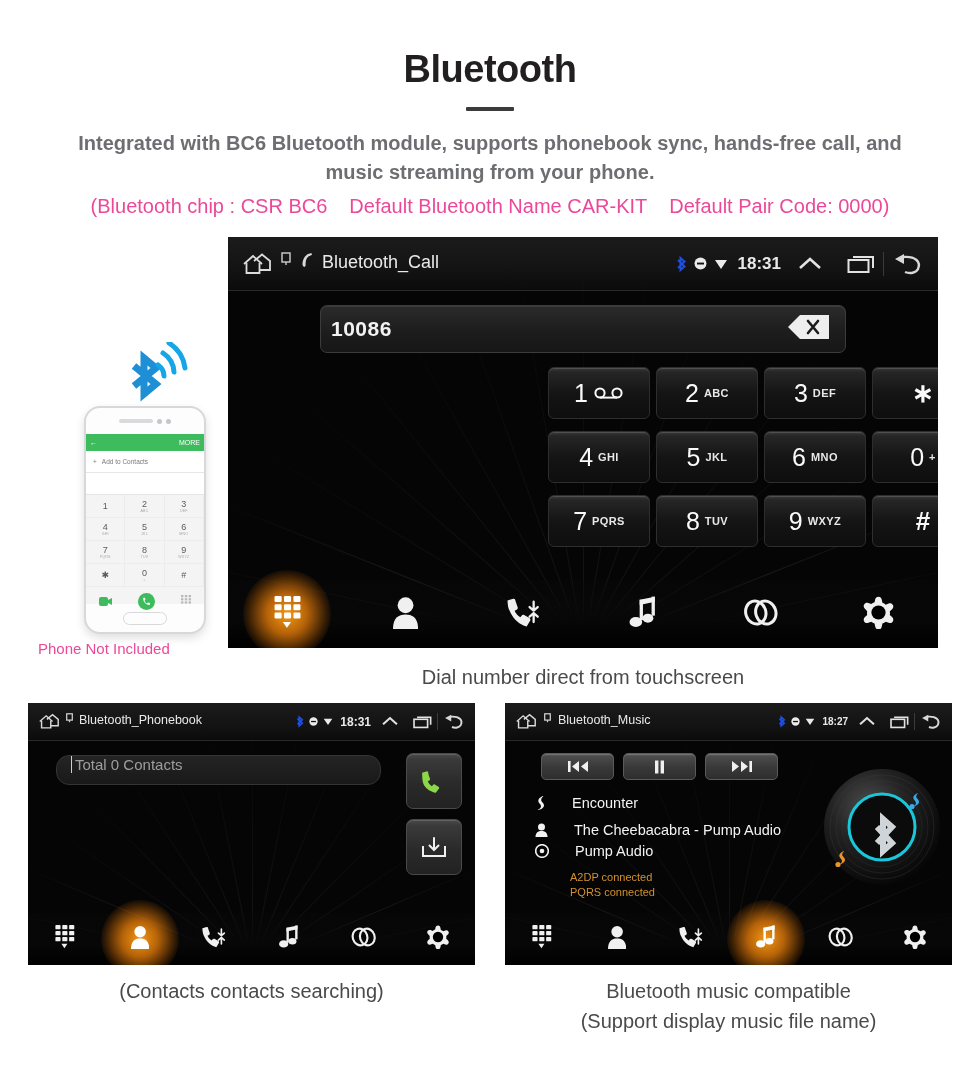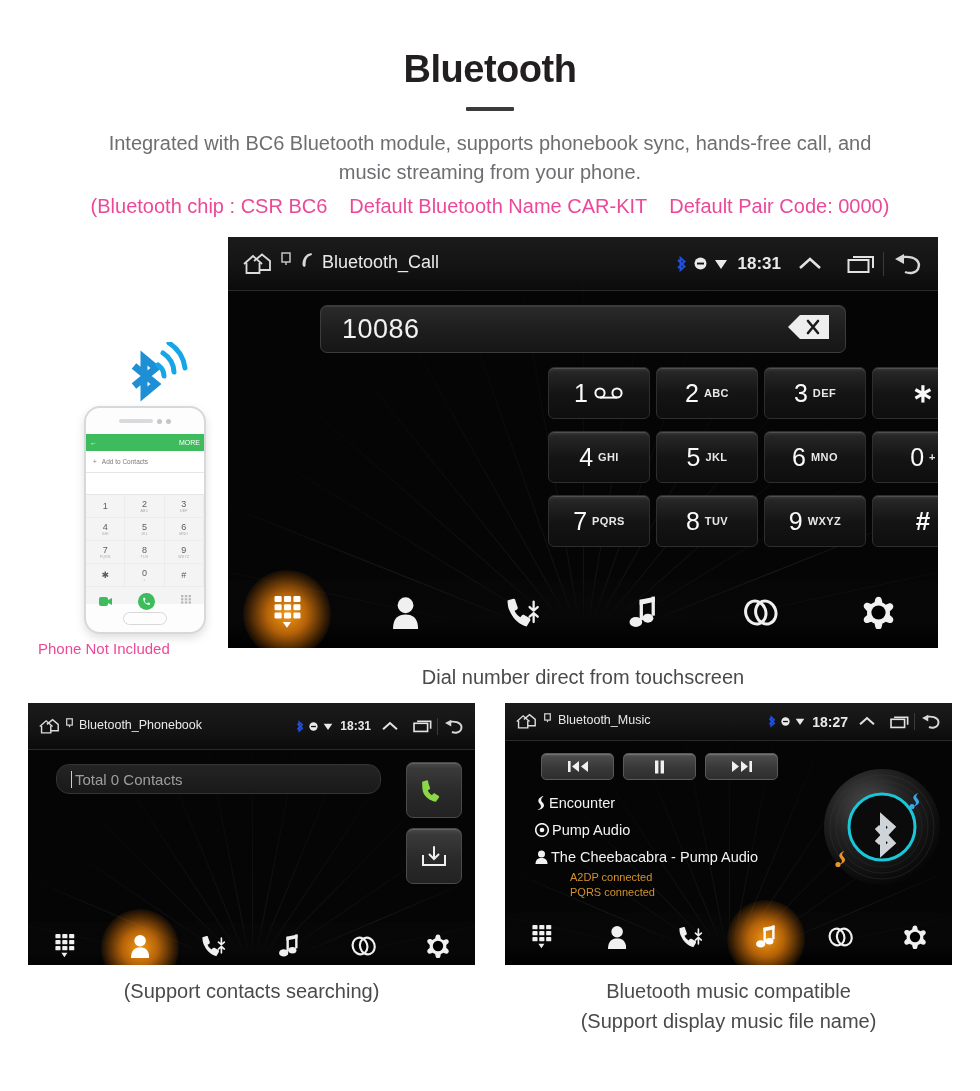--- a/index.html
+++ b/index.html
@@ -22,21 +22,21 @@
   }
   .hero-rule {
     width: 48px; height: 4px; background: #3b3b3b;
     margin: 16px auto 18px auto; border-radius: 1px;
   }
   .hero-desc {
     text-align: center;
     font-size: 20px;
     color: #6d6e71;
     line-height: 1.45;
-    width: 900px; margin: 0 auto;
+    width: 900px; margin: 0 auto; font-weight: bold;
   }
   .hero-specs {
     text-align: center;
     color: #ec4899;
     font-size: 20px;
     margin-top: 8px;
   }
   .hero-specs span { white-space: nowrap; }
   .spec-gap { display: inline-block; width: 22px; }
 
@@ -85,21 +85,21 @@
 
   .numfield {
     position: absolute; left: 92px; top: 14px; width: 526px; height: 48px;
     border-radius: 7px;
     background: linear-gradient(to bottom,#2b2b2b,#1d1d1d 55%,#161616);
     border: 1px solid #3c3c3c;
     display: flex; align-items: center;
     box-shadow: inset 0 1px 0 rgba(255,255,255,0.08);
   }
   .numfield .num {
-    margin-left: 21px; color: #f2f2f2; font-size: 27px; letter-spacing: 0.5px;
+    margin-left: 10px; color: #f2f2f2; font-size: 21px; letter-spacing: 0.5px; font-weight: bold;
   }
   .backspace { margin-left: auto; margin-right: 14px; }
 
   .keypad { position: absolute; left: 320px; top: 76px; }
   .keys {
     position: absolute; left: 0; top: 0;
     display: grid;
     grid-template-columns: repeat(4, 102px);
     grid-template-rows: repeat(3, 52px);
     gap: 12px 6px;
@@ -176,29 +176,29 @@
   
   .caption {
     position: absolute; text-align: center; color: #4a4a4a; font-size: 20px; line-height: 1.5;
   }
   #cap-dialer { left: 228px; top: 662px; width: 710px; }
   #cap-phonebook { left: 28px; top: 976px; width: 447px; }
   #cap-music { left: 505px; top: 976px; width: 447px; }
 
   
   #phonebook-screen { left: 28px; top: 703px; width: 447px; height: 262px; }
-  #phonebook-screen .statusbar { height: 47px; padding: 0 10px; font-size: 12.5px; }
+  #phonebook-screen .statusbar { height: 38px; padding: 0 10px; font-size: 12.5px; }
   #phonebook-screen .sb-left { gap: 6px; }
   .pb-body { position: relative; height: 224px; }
   .pb-search {
     position: absolute; left: 28px; top: 14px; width: 325px; height: 30px;
     border-radius: 13px;
     background: linear-gradient(to bottom,#242424,#191919);
     border: 1px solid #343434;
-    display: flex; align-items: center;
+    display: flex; align-items: flex-start;
   }
   .pb-caret { width: 1px; height: 17px; background: #cfcfcf; margin-left: 14px; }
   .pb-search .ph { margin-left: 3px; color: #9e9e9e; font-size: 15px; }
   .pb-sidebtns { position: absolute; right: 13px; top: 12px; width: 56px; }
   .sidebtn {
     width: 56px; height: 56px; border-radius: 7px;
     background: linear-gradient(to bottom,#4a4a4a 0%, #3a3a3a 10%, #2a2a2a 55%, #222 100%);
     border: 1px solid #4a4a4a;
     display: flex; align-items: center; justify-content: center;
     box-shadow: inset 0 1px 0 rgba(255,255,255,0.14);
@@ -213,21 +213,21 @@
   .mu-body { position: relative; height: 224px; }
   .mu-transport { position: absolute; left: 36px; top: 12px; display: flex; gap: 9px; }
   .tbtn {
     width: 73px; height: 27px; border-radius: 5px;
     background: linear-gradient(to bottom,#5a5a5a 0%, #4a4a4a 12%, #383838 55%, #2e2e2e 100%);
     border: 1px solid #5a5a5a;
     display: flex; align-items: center; justify-content: center;
     box-shadow: inset 0 1px 0 rgba(255,255,255,0.16);
   }
   .mu-meta { position: absolute; left: 30px; top: 54px; width: 300px; }
-  .mu-line { display: flex; align-items: center; gap: 3px; margin-bottom: 11px; color: #f2f2f2; font-size: 14.5px; }
+  .mu-line { display: flex; align-items: center; gap: 26px; margin-bottom: 11px; color: #f2f2f2; font-size: 14.5px; }
   .mu-status { margin-left: 35px; color: #d2922c; font-size: 11px; line-height: 1.35; }
   .vinyl { position: absolute; right: 10px; top: 26px; width: 120px; height: 120px; }
   #music-screen .navbar { height: 52px; }
 </style>
 </head>
 <body>
 
 <div class="page">
 
   <div class="hero-title">Bluetooth</div>
@@ -699,21 +699,21 @@
             <span class="glyph"><svg width="24" height="24" viewBox="0 0 26 26" fill="#f0f0f0">
                 <path d="M13 0.5 c1.4 0 2.3 1 2.6 2.4 l.5 2.4 a8.2 8.2 0 0 1 2.6 1.5 l2.3-.9 c1.3-.5 2.6-.1 3.3 1.1 .7 1.2 .4 2.5-.6 3.4 l-1.8 1.6 a8.2 8.2 0 0 1 0 3 l1.8 1.6 c1 .9 1.3 2.2 .6 3.4 -.7 1.2-2 1.6-3.3 1.1 l-2.3-.9 a8.2 8.2 0 0 1-2.6 1.5 l-.5 2.4 c-.3 1.4-1.2 2.4-2.6 2.4 s-2.3-1-2.6-2.4 l-.5-2.4 a8.2 8.2 0 0 1-2.6-1.5 l-2.3 .9 c-1.3 .5-2.6 .1-3.3-1.1 -.7-1.2-.4-2.5 .6-3.4 l1.8-1.6 a8.2 8.2 0 0 1 0-3 L2.3 10 C1.3 9.1 1 7.8 1.7 6.6 2.4 5.4 3.7 5 5 5.5 l2.3 .9 A8.2 8.2 0 0 1 9.9 4.9 l.5-2.4 C10.7 1.5 11.6 .5 13 .5 Z"></path>
                 <circle cx="13" cy="13" r="5.6" fill="#000"></circle>
               </svg></span>
           </div>
         </div>
     </div>
   </div>
 
   <div class="caption" id="cap-phonebook">
-    <div>(Support contacts searching)</div>
+    <div>(Contacts contacts searching)</div>
   </div>
 
   <div class="screen" id="music-screen">
     <div class="statusbar">
       <div class="sb-left">
         <span class="ico">
           <svg width="22" height="17" viewBox="0 0 30 24" fill="none" stroke="#dcdcdc" stroke-width="2">
             <path d="M2 12 L11 4 L20 12"></path>
               <path d="M4.5 11 L4.5 21 L17.5 21 L17.5 11"></path>
             <path d="M12 9 L20 2.5 L28 9 L28 18 L17 18"></path>
@@ -737,21 +737,21 @@
           <svg width="9" height="9" viewBox="0 0 13 13">
               <circle cx="6.5" cy="6.5" r="6" fill="#eaeaea"></circle>
               <rect x="3" y="5.6" width="7" height="1.9" fill="#111"></rect>
             </svg>
         </span>
         <span class="ico" style="margin-right:7px">
           <svg width="10" height="9" viewBox="0 0 14 12">
               <path d="M1 2 L13 2 L7 11 Z" fill="#eaeaea"></path>
             </svg>
         </span>
-        <span class="sb-title" style="font-weight:bold;font-size:14px">18:27</span>
+        <span class="sb-title" style="font-weight:bold;font-size:10px">18:27</span>
         <span class="ico" style="margin-left:10px">
           <svg width="18" height="13" viewBox="0 0 26 18" fill="none" stroke="#e2e2e2" stroke-width="3">
               <path d="M3 13 L13 4 L23 13"></path>
             </svg>
         </span>
         <span class="ico" style="margin-left:14px">
           <svg width="19" height="14" viewBox="0 0 28 20" fill="none" stroke="#e2e2e2" stroke-width="2.4">
               <rect x="1.5" y="6" width="20" height="12"></rect>
               <path d="M6 3 L26 3 L26 14"></path>
             </svg>
@@ -810,37 +810,37 @@
 
       <div class="mu-meta">
         <div class="mu-line">
           <span class="ico">
             <svg width="11" height="16" viewBox="0 0 11 16" fill="#f2f2f2">
               <path d="M7.5 1 C5 2.5 3 4 3.3 6.3 C3.5 8.2 6 9.2 6 11.3 C6 13 4.2 14.4 2.5 15 C5.5 14.6 8.8 13 9 10.4 C9.2 8.2 6.3 7 6.2 5.2 C6.1 3.6 7.2 2.3 8.4 1.3 Z"></path>
             </svg>
           </span>
           <span>Encounter</span>
         </div>
+        <div class="mu-line" style="margin-bottom:5px">
+          <span class="ico">
+            <svg width="13" height="14" viewBox="0 0 13 14" fill="#f2f2f2">
+                <circle cx="6.5" cy="4" r="3.5"></circle>
+                <path d="M0.5 14 C0.5 9.6 3.2 8 6.5 8 C9.8 8 12.5 9.6 12.5 14 Z"></path>
+              </svg>
+          </span>
+          <span>The Cheebacabra - Pump Audio</span>
+        </div>
         <div class="mu-line">
           <span class="ico">
             <svg width="14" height="14" viewBox="0 0 14 14">
                 <circle cx="7" cy="7" r="6.3" fill="none" stroke="#f2f2f2" stroke-width="1.6"></circle>
                 <circle cx="7" cy="7" r="2.3" fill="#f2f2f2"></circle>
               </svg>
           </span>
           <span>Pump Audio</span>
-        </div>
-        <div class="mu-line" style="margin-bottom:5px">
-          <span class="ico">
-            <svg width="13" height="14" viewBox="0 0 13 14" fill="#f2f2f2">
-                <circle cx="6.5" cy="4" r="3.5"></circle>
-                <path d="M0.5 14 C0.5 9.6 3.2 8 6.5 8 C9.8 8 12.5 9.6 12.5 14 Z"></path>
-              </svg>
-          </span>
-          <span>The Cheebacabra - Pump Audio</span>
         </div>
         <div class="mu-status">
           <div>A2DP connected</div>
           <div>PQRS connected</div>
         </div>
       </div>
 
       <div class="vinyl">
         <svg width="120" height="120" viewBox="0 0 120 120">
           <defs>

